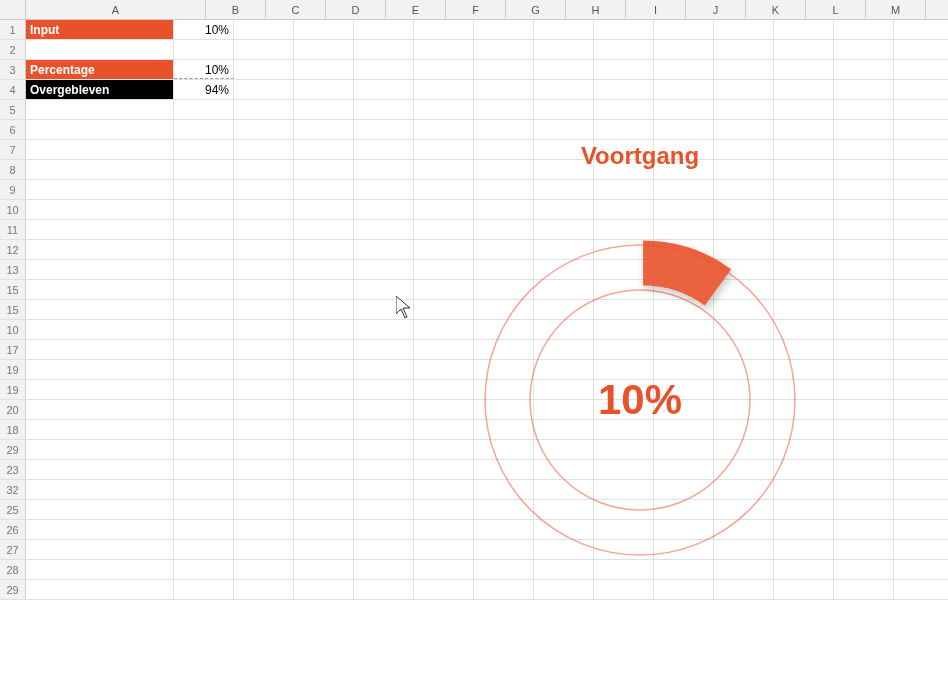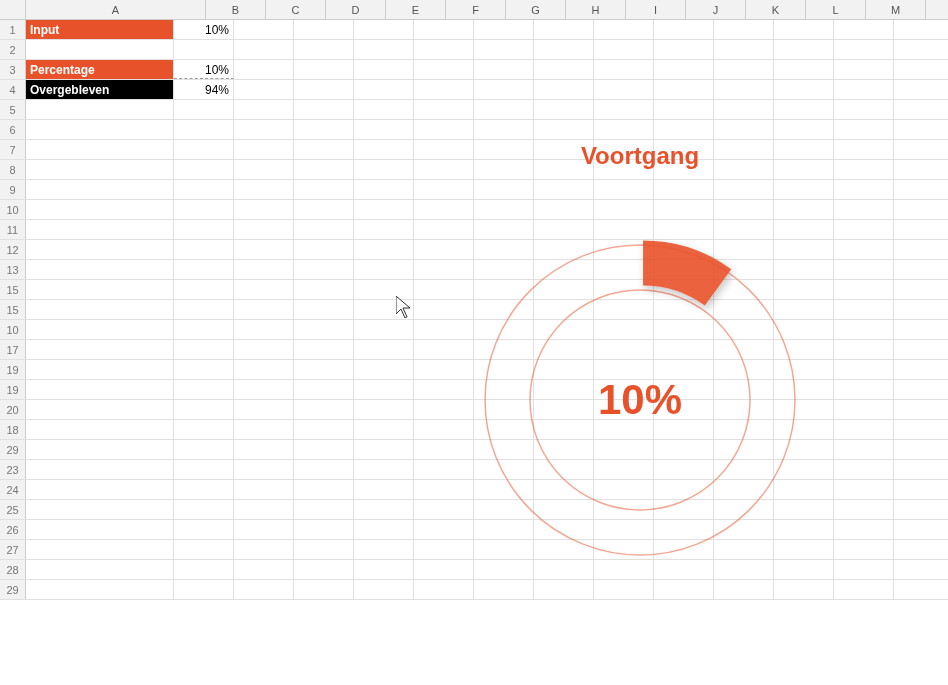--- a/index.html
+++ b/index.html
@@ -563,21 +563,21 @@
         <div class="cell col-f"></div>
         <div class="cell col-g"></div>
         <div class="cell col-h"></div>
         <div class="cell col-i"></div>
         <div class="cell col-j"></div>
         <div class="cell col-k"></div>
         <div class="cell col-l"></div>
         <div class="cell col-m"></div>
       </div>
       <div class="grid-row">
-        <div class="row-num">24</div>
+        <div class="row-num">32</div>
         <div class="cell col-a"></div>
         <div class="cell col-b"></div>
         <div class="cell col-c"></div>
         <div class="cell col-d"></div>
         <div class="cell col-e"></div>
         <div class="cell col-f"></div>
         <div class="cell col-g"></div>
         <div class="cell col-h"></div>
         <div class="cell col-i"></div>
         <div class="cell col-j"></div>

